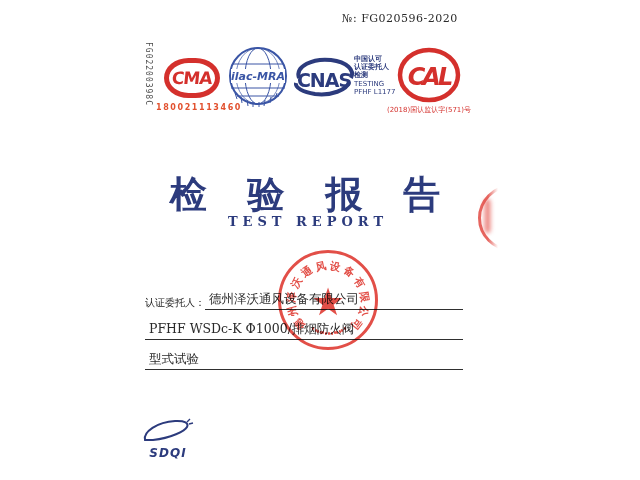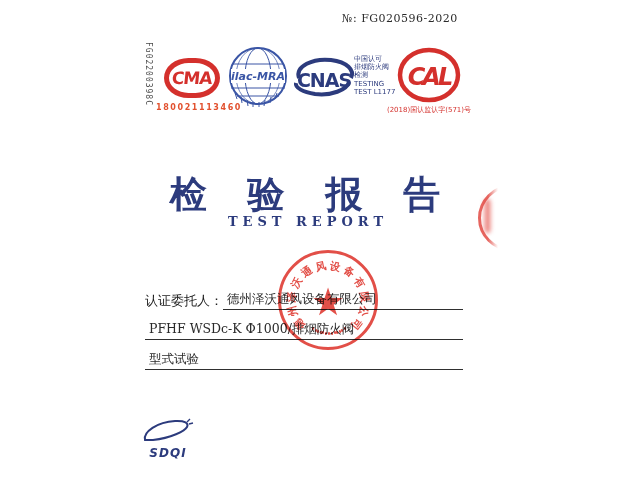--- a/index.html
+++ b/index.html
@@ -16,35 +16,35 @@
   .cma-box{top:58px;left:164px;width:46px;height:30px;border:5px solid #d4302c;
            border-radius:48%/55%;display:flex;align-items:center;justify-content:center;}
   .cma-text{font-family:"DejaVu Sans","Liberation Sans",sans-serif;font-weight:bold;
             font-size:17px;color:#d4302c;transform:skewX(-6deg);letter-spacing:-1px;}
   .cma-num{top:103px;left:156px;width:74px;text-align:left;font-size:8px;color:#e2512f;
            letter-spacing:1.6px;font-weight:bold;font-family:"DejaVu Sans",sans-serif;}
   .ilac{top:45px;left:227px;}
   .cnas-logo{top:56px;left:291px;}
   .cnas-text{top:55px;left:354px;font-size:7px;line-height:8.2px;color:#2c3b7d;
              font-family:"DejaVu Sans","Liberation Sans",sans-serif;}
-  .cnas-text .zh{font-weight:normal;}
+  .cnas-text .zh{font-weight:bold;}
   .cal{top:47px;left:397px;}
   .cal-num{top:105px;left:386px;width:86px;text-align:center;font-size:7px;color:#d4302c;
            font-family:"DejaVu Sans",sans-serif;}
 
   
   .title-zh{top:170px;left:0;width:624px;text-align:center;font-size:37px;font-weight:bold;
             color:#2c3b7d;letter-spacing:14px;}
   .title-en{top:214px;left:0;width:616px;text-align:center;font-size:13px;font-weight:bold;
             color:#2c3b7d;letter-spacing:5px;}
 
   
   .form{top:292px;left:145px;width:318px;}
   .frow{display:flex;align-items:flex-end;height:18px;margin-bottom:12px;}
-  .flabel{flex:none;font-size:13px;color:#1c1c1c;white-space:nowrap;}
+  .flabel{flex:none;font-size:10px;color:#1c1c1c;white-space:nowrap;}
   .fvalue{flex:1;border-bottom:1.8px solid #2f2f2f;font-size:12.5px;color:#2a2a2a;
           padding:0 2px 1px 4px;white-space:nowrap;overflow:hidden;}
 
   
   .stamp{top:250px;left:278px;width:100px;height:100px;mix-blend-mode:multiply;opacity:.92;}
   .stamp-ring{position:absolute;left:0;top:0;width:94px;height:94px;border:3px solid #e04038;
               border-radius:50%;}
   .stamp-star{position:absolute;left:50px;top:52px;transform:translate(-50%,-50%);
               color:#e04038;font-size:38px;font-family:"DejaVu Sans",sans-serif;}
   .stamp-arc span{position:absolute;font-size:10.5px;font-weight:bold;color:#e04038;
@@ -95,24 +95,24 @@
   <text x="31" y="35" text-anchor="middle" font-size="11" font-weight="bold" font-style="italic" fill="#3a55a5" font-family="DejaVu Sans, sans-serif">ilac-MRA</text>
 </svg>
 
 <svg class="abs cnas-logo" width="66" height="46" viewBox="0 0 66 46">
   <path d="M8,22 C4,10 22,2 40,4 C56,6 64,14 60,22" fill="none" stroke="#2c3b7d" stroke-width="4"></path>
   <path d="M58,26 C56,34 40,40 24,38 C12,36 4,32 5,27" fill="none" stroke="#2c3b7d" stroke-width="4"></path>
   <text x="33" y="31" text-anchor="middle" font-size="19" font-weight="bold" fill="#2c3b7d" font-family="DejaVu Sans, sans-serif" letter-spacing="-1">CNAS</text>
 </svg>
 <div class="abs cnas-text">
   <div class="zh">中国认可</div>
-  <div class="zh">排烟防火阀</div>
+  <div class="zh">认证委托人</div>
   <div class="zh">检测</div>
   <div>TESTING</div>
-  <div>TEST L1177</div>
+  <div>PFHF L1177</div>
 </div>
 
 <svg class="abs cal" width="64" height="56" viewBox="0 0 64 56">
   <ellipse cx="32" cy="28" rx="29" ry="25" fill="none" stroke="#d4302c" stroke-width="4.5"></ellipse>
   <text x="32" y="38" text-anchor="middle" font-size="24" font-weight="bold" font-style="italic" fill="#d4302c" font-family="DejaVu Sans, sans-serif" letter-spacing="-3">CAL</text>
 </svg>
 <div class="abs cal-num">(2018)国认监认字(571)号</div>
 
 <div class="abs title-zh">检 验 报 告</div>
 <div class="abs title-en">TEST REPORT</div>

